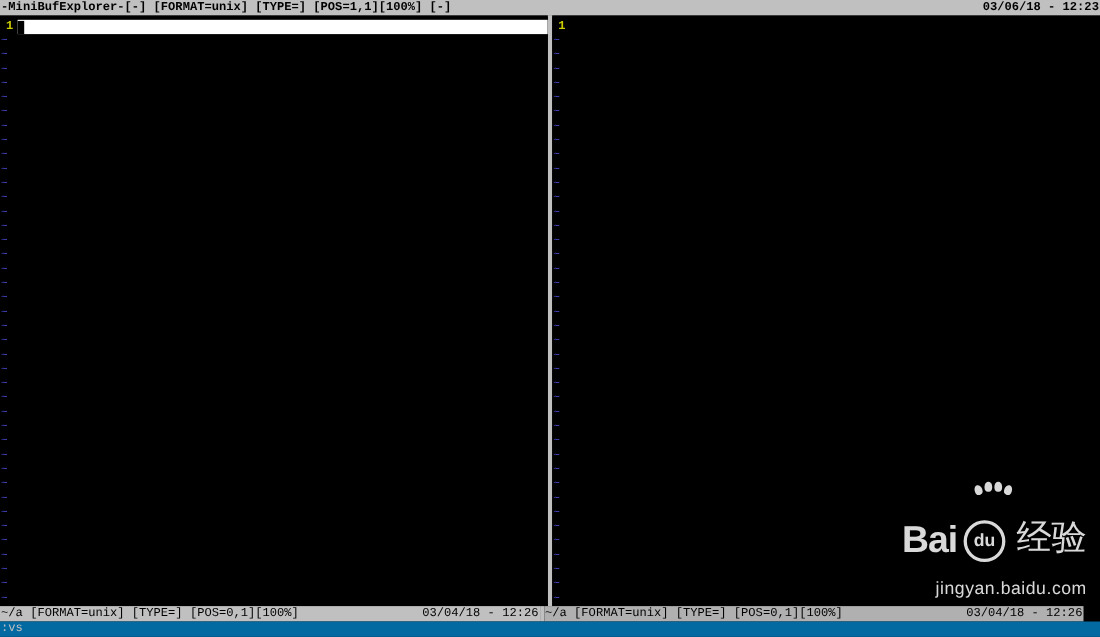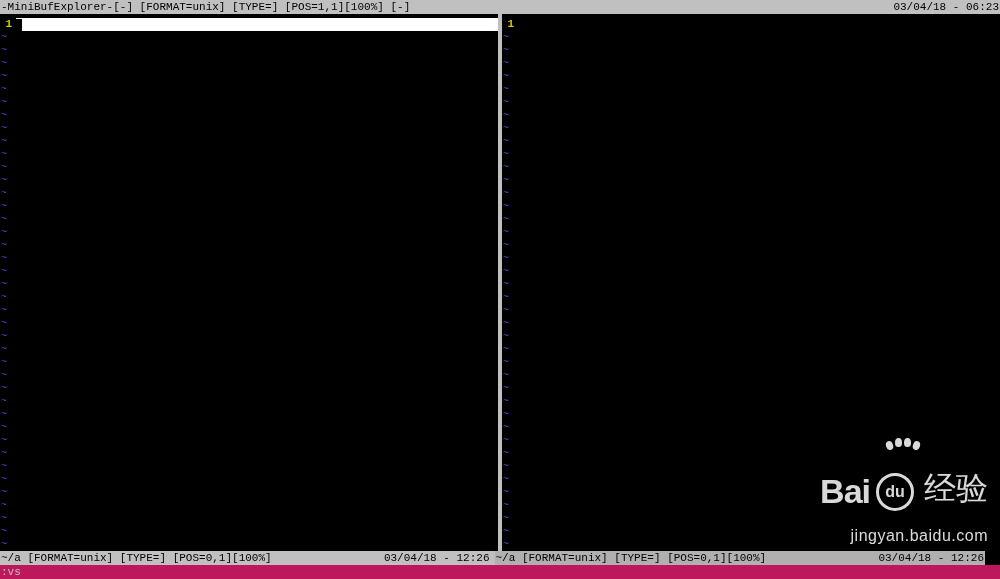--- a/index.html
+++ b/index.html
@@ -1,54 +1,54 @@
 <!DOCTYPE html>
 <html><head>
 <meta charset="utf-8">
 <style>
 * { margin: 0; padding: 0; box-sizing: border-box; }
 html, body { width: 1000px; height: 579px; overflow: hidden; background: #000; font-family: "Courier New", monospace; font-size: 11px; }
-.top-status { position: absolute; top: 0; left: 0; right: 0; height: 14px; background: #c0c0c0; color: #000; display: flex; align-items: center; white-space: pre; line-height: 14px; padding: 0 1px; }
+.top-status { position: absolute; top: 0; left: 0; right: 0; height: 14px; background: #c0c0c0; color: #000; display: flex; align-items: center; white-space: pre; line-height: 14px; padding: 0 1px; font-weight: bold; }
 .top-status .spacer { flex: 1; }
 .top-under { position: absolute; top: 14px; left: 0; right: 0; height: 1px; background: #c0c0c0; }
 .panes { position: absolute; top: 14px; left: 0; right: 0; bottom: 28px; display: flex; }
 .pane { position: relative; flex: 1; background: #000; overflow: hidden; }
 .vsep { width: 4px; background: #c0c0c0; }
 .gutter { position: absolute; top: 4px; left: 0; width: 14px; bottom: 0; }
 .linenum { color: #cccc00; font-weight: bold; text-align: right; padding-right: 2px; height: 13px; line-height: 13px; }
 .cursorline { position: absolute; top: 4px; left: 16px; right: 0; height: 13px; }
 .cursorline.active { background: #fff; }
 .cursorline .caret { display: inline-block; width: 6px; height: 12px; background: #000; vertical-align: top; margin-top: 1px; }
 .tildes { position: absolute; top: 17px; left: 0; width: 14px; bottom: 0; display: flex; flex-direction: column; }
 .tilde { color: #4a4ad6; height: 13px; line-height: 13px; padding-left: 1px; font-size: 10px; }
 .bottom-status { position: absolute; bottom: 14px; left: 0; right: 15px; height: 14px; display: flex; }
 .bs-half { flex: 1; background: #c0c0c0; color: #000; display: flex; align-items: center; white-space: pre; line-height: 14px; padding: 0 1px; overflow: hidden; }
 .bs-half.inactive { background: #b0b0b0; }
 .bs-half .spacer { flex: 1; }
 .bs-sep { width: 4px; background: #c0c0c0; }
-.cmdline { position: absolute; bottom: 0; left: 0; right: 0; height: 14px; background: #be185d; color: #c0c0c0; display: flex; align-items: center; white-space: pre; line-height: 14px; padding: 0 1px; }
+.cmdline { position: absolute; bottom: 0; left: 0; right: 0; height: 14px; background: #0369a1; color: #c0c0c0; display: flex; align-items: center; white-space: pre; line-height: 14px; padding: 0 1px; }
 .watermark { position: absolute; right: 12px; bottom: 34px; text-align: right; color: rgba(255,255,255,0.85); font-family: Arial, sans-serif; pointer-events: none; }
 .watermark .wm-top { display: flex; align-items: flex-end; justify-content: flex-end; gap: 6px; }
 .watermark .bai { font-size: 34px; font-weight: bold; letter-spacing: -1px; }
 .watermark .du-wrap { position: relative; display: inline-block; }
 .watermark .du-circle { width: 38px; height: 38px; border: 3px solid rgba(255,255,255,0.85); border-radius: 50%; display: flex; align-items: center; justify-content: center; font-size: 16px; font-weight: bold; margin-top: 25px; }
 .watermark .paw { position: absolute; top: -10px; right: -6px; display: flex; gap: 2px; }
 .watermark .paw span { width: 7px; height: 9px; background: rgba(255,255,255,0.85); border-radius: 50% 50% 45% 45%; display: inline-block; }
 .watermark .paw span:nth-child(1){ transform: translateY(3px) rotate(-18deg); }
 .watermark .paw span:nth-child(4){ transform: translateY(3px) rotate(18deg); }
 .watermark .jy { font-size: 32px; font-weight: 400; margin-left: 4px; }
 .watermark .wm-url { font-size: 16px; margin-top: 16px; letter-spacing: 0.5px; }
 </style>
 </head>
 <body>
 
 <div class="top-status">
   <span>-MiniBufExplorer-[-] [FORMAT=unix] [TYPE=] [POS=1,1][100%] [-]</span>
   <span class="spacer"></span>
-  <span>03/04/18 - 06:23</span>
+  <span>03/06/18 - 12:23</span>
 </div>
 <div class="top-under"></div>
 
 <div class="panes">
   <div class="pane">
     <div class="gutter">
       <div class="linenum">1</div>
     </div>
     <div class="cursorline active">
       <span class="caret"></span>

